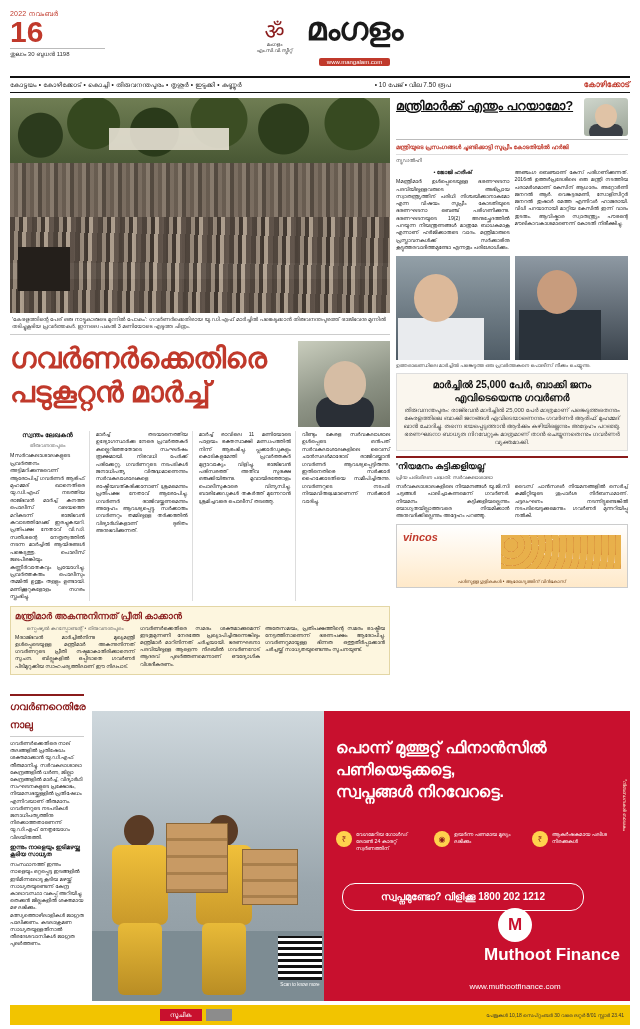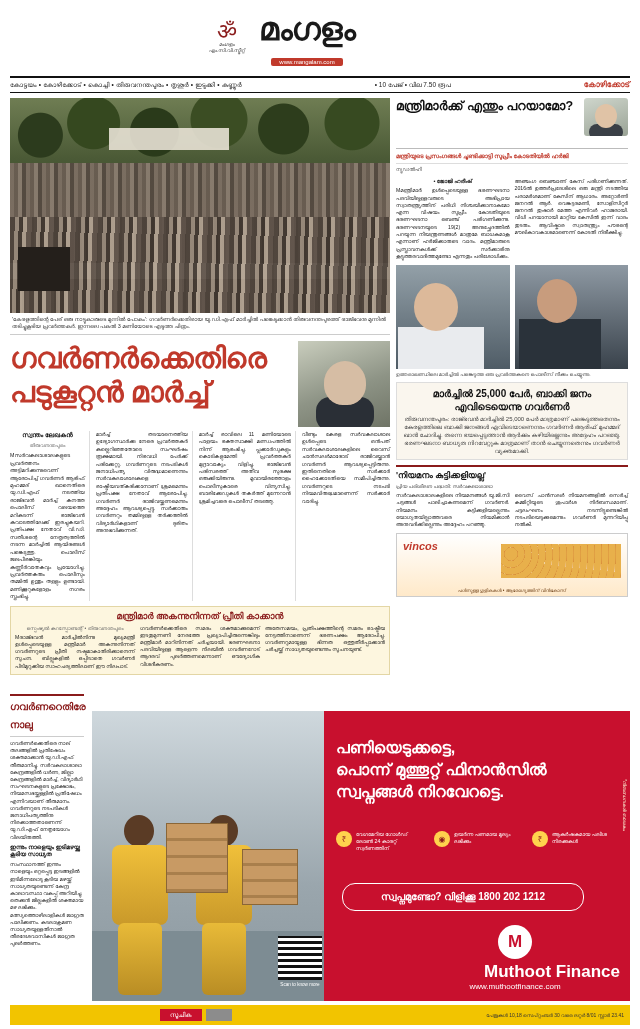--- a/index.html
+++ b/index.html
@@ -73,32 +73,32 @@
   .body3{display:flex;gap:6px;margin-top:4px;}
   .bcol{font-size:5.3px;line-height:7.4px;color:#222;text-align:justify;}
   .bcol .sub{font-size:6.5px;font-weight:bold;color:#111;text-align:center;margin-bottom:3px;line-height:8px;}
   .bcol .byline{font-size:5px;color:#666;text-align:center;margin-bottom:3px;}
   .b1{width:78px;border-right:1px solid #ddd;padding-right:4px;}
   .b2{width:96px;border-right:1px solid #ddd;padding-right:4px;}
   .b3{width:96px;border-right:1px solid #ddd;padding-right:4px;}
   .b4{width:92px;}
 
   .box-yellow{margin-top:5px;background:#fdf6df;border:1px solid #e3d6a5;padding:4px;}
-  .box-yellow h3{margin:0 0 3px 0;font-size:9px;color:#8a1b1b;text-align:center;font-weight:bold;}
+  .box-yellow h3{margin:0 0 3px 0;font-size:9px;color:#8a1b1b;font-weight:bold;}
   .box-cols{display:flex;gap:5px;}
   .box-cols .bc{flex:1;font-size:5.2px;line-height:7.2px;text-align:justify;color:#222;}
   .box-cols .bc .t{font-size:5px;color:#666;text-align:center;margin-bottom:2px;}
 
   
   .leftrail{width:74px;font-size:5.2px;line-height:7.2px;color:#222;}
   .rail-head{font-size:10px;font-weight:bold;color:#8a1b1b;border-top:2px solid #8a1b1b;border-bottom:1px solid #ccc;padding:2px 0;margin:4px 0 3px;line-height:18px;}
   .rail-sub{font-size:6px;font-weight:bold;color:#111;margin:3px 0;}
 
   
-  .r-top{display:flex;gap:5px;border-bottom:1px solid #bbb;padding-bottom:12px;}
+  .r-top{display:flex;gap:5px;border-bottom:1px solid #bbb;padding-bottom:3px;text-decoration:underline;}
   .r-head{flex:1;font-size:12.5px;font-weight:bold;color:#111;line-height:16px;}
   .r-face{width:44px;height:38px;border-radius:3px;background:linear-gradient(160deg,#cfd6cc,#9aa396);position:relative;overflow:hidden;}
   .r-face:after{content:"";position:absolute;left:11px;top:6px;width:22px;height:24px;border-radius:50%;background:#e0c3a6;}
   .r-face:before{content:"";position:absolute;left:5px;top:26px;width:34px;height:16px;border-radius:8px;background:#3a3f46;}
   .r-kicker{font-size:6px;color:#c0392b;font-weight:bold;padding:3px 0;border-bottom:1px solid #ddd;line-height:8px;}
   .r-place{font-size:5.2px;color:#555;padding:2px 0;}
   .r-body{display:flex;gap:5px;margin-top:3px;}
   .r-body .rc{flex:1;font-size:5.2px;line-height:7.3px;text-align:justify;color:#222;}
   .r-body .rc .dek{font-size:5.5px;font-weight:bold;text-align:center;margin-bottom:2px;}
 
@@ -147,41 +147,46 @@
   .bigad .copy .l{font-size:16px;font-weight:bold;line-height:22px;}
   .bigad .feats{position:absolute;left:244px;top:120px;right:10px;display:flex;gap:10px;color:#fff;}
   .bigad .feats .f{flex:1;display:flex;gap:4px;align-items:flex-start;font-size:5.2px;line-height:7px;}
   .bigad .feats .ic{width:16px;height:16px;border-radius:50%;background:#ffd24d;color:#8a1b1b;font-size:8px;display:flex;align-items:center;justify-content:center;flex:0 0 auto;}
   .bigad .cta{position:absolute;left:250px;top:172px;width:240px;height:26px;border:1px solid #fff;border-radius:13px;
      display:flex;align-items:center;justify-content:center;color:#fff;font-size:10px;font-weight:bold;}
   .bigad .brandbox{position:absolute;right:10px;bottom:10px;width:210px;text-align:center;color:#fff;}
   .bigad .brandbox .logo{width:34px;height:34px;border-radius:50%;background:#fff;color:#c8102e;font-size:17px;font-weight:bold;
      display:flex;align-items:center;justify-content:center;margin:0 auto 3px;}
   .bigad .brandbox .nm{font-size:17px;font-weight:bold;line-height:19px;text-align:right;}
-  .bigad .brandbox .ws{font-size:8px;margin-top:1px;}
+  .bigad .brandbox .ws{font-size:8px;margin-top:18px;}
   .bigad .qr{position:absolute;left:186px;bottom:14px;width:44px;text-align:center;color:#fff;}
   .bigad .qr .code{width:44px;height:44px;background:
       repeating-linear-gradient(0deg,#111 0 3px,#fff 3px 6px),
       repeating-linear-gradient(90deg,#111 0 3px,transparent 3px 6px);
       background-color:#fff;}
   .bigad .qr .t{font-size:4.6px;margin-top:2px;}
   .bigad .vert{position:absolute;right:3px;top:120px;font-size:4.5px;color:#ffd;transform:rotate(90deg);transform-origin:right top;}
 
   
   .footer{position:absolute;left:10px;right:10px;bottom:4px;height:20px;background:#f2c400;display:flex;align-items:center;}
   .footer .tagbox{background:#c8102e;color:#fff;font-size:6.5px;padding:2px 10px;margin-left:150px;}
   .footer .grayblk{width:26px;height:12px;background:#8c8c8c;margin-left:4px;}
   .footer .fright{margin-left:auto;font-size:5px;color:#333;padding-right:6px;}
 </style>
 </head>
 <body>
 
 <div class="page">
 
   <div class="masthead">
+    <div class="md-date">
+      <div class="yr">2022 നവംബർ</div>
+      <div class="day">16</div>
+      <div class="mal">തുലാം 30 ബുധൻ 1198</div>
+    </div>
     <div class="md-logo">
       <div class="emblem">
         <div class="sym">ॐ</div>
         <div class="et">മംഗളം
 എം.സി.വി.സ്ട്രീറ്റ്</div>
       </div>
       <div class="logo-wrap">
         <div class="logo-main">മംഗളം</div>
         <div class="logo-url">www.mangalam.com</div>
       </div>
@@ -317,22 +322,22 @@
       <div class="man m2">
         <div class="head"></div>
         <div class="torso"></div>
         <div class="legs"></div>
       </div>
       <div class="boxes"></div>
       <div class="boxes2"></div>
     </div>
 
     <div class="copy">
+      <div class="l">പൊന്ന് മുത്തൂറ്റ് ഫിനാൻസിൽ</div>
       <div class="l">പണിയെടുക്കട്ടെ,</div>
-      <div class="l">പൊന്ന് മുത്തൂറ്റ് ഫിനാൻസിൽ</div>
       <div class="l">സ്വപ്നങ്ങൾ നിറവേറട്ടെ.</div>
     </div>
 
     <div class="feats">
       <div class="f">
         <span class="ic">₹</span>
         <span>വേഗമേറിയ ഗോൾഡ് ലോൺ 24 കാരറ്റ് സ്വർണത്തിന്</span>
       </div>
       <div class="f">
         <span class="ic">◉</span>

